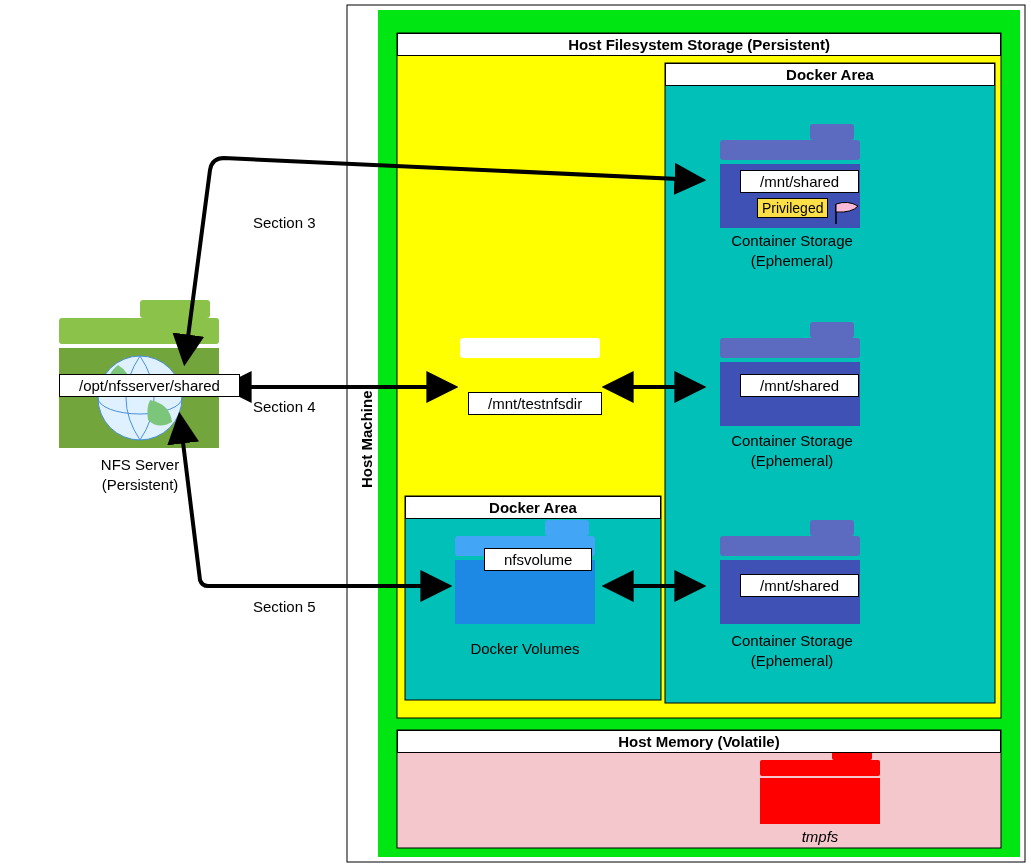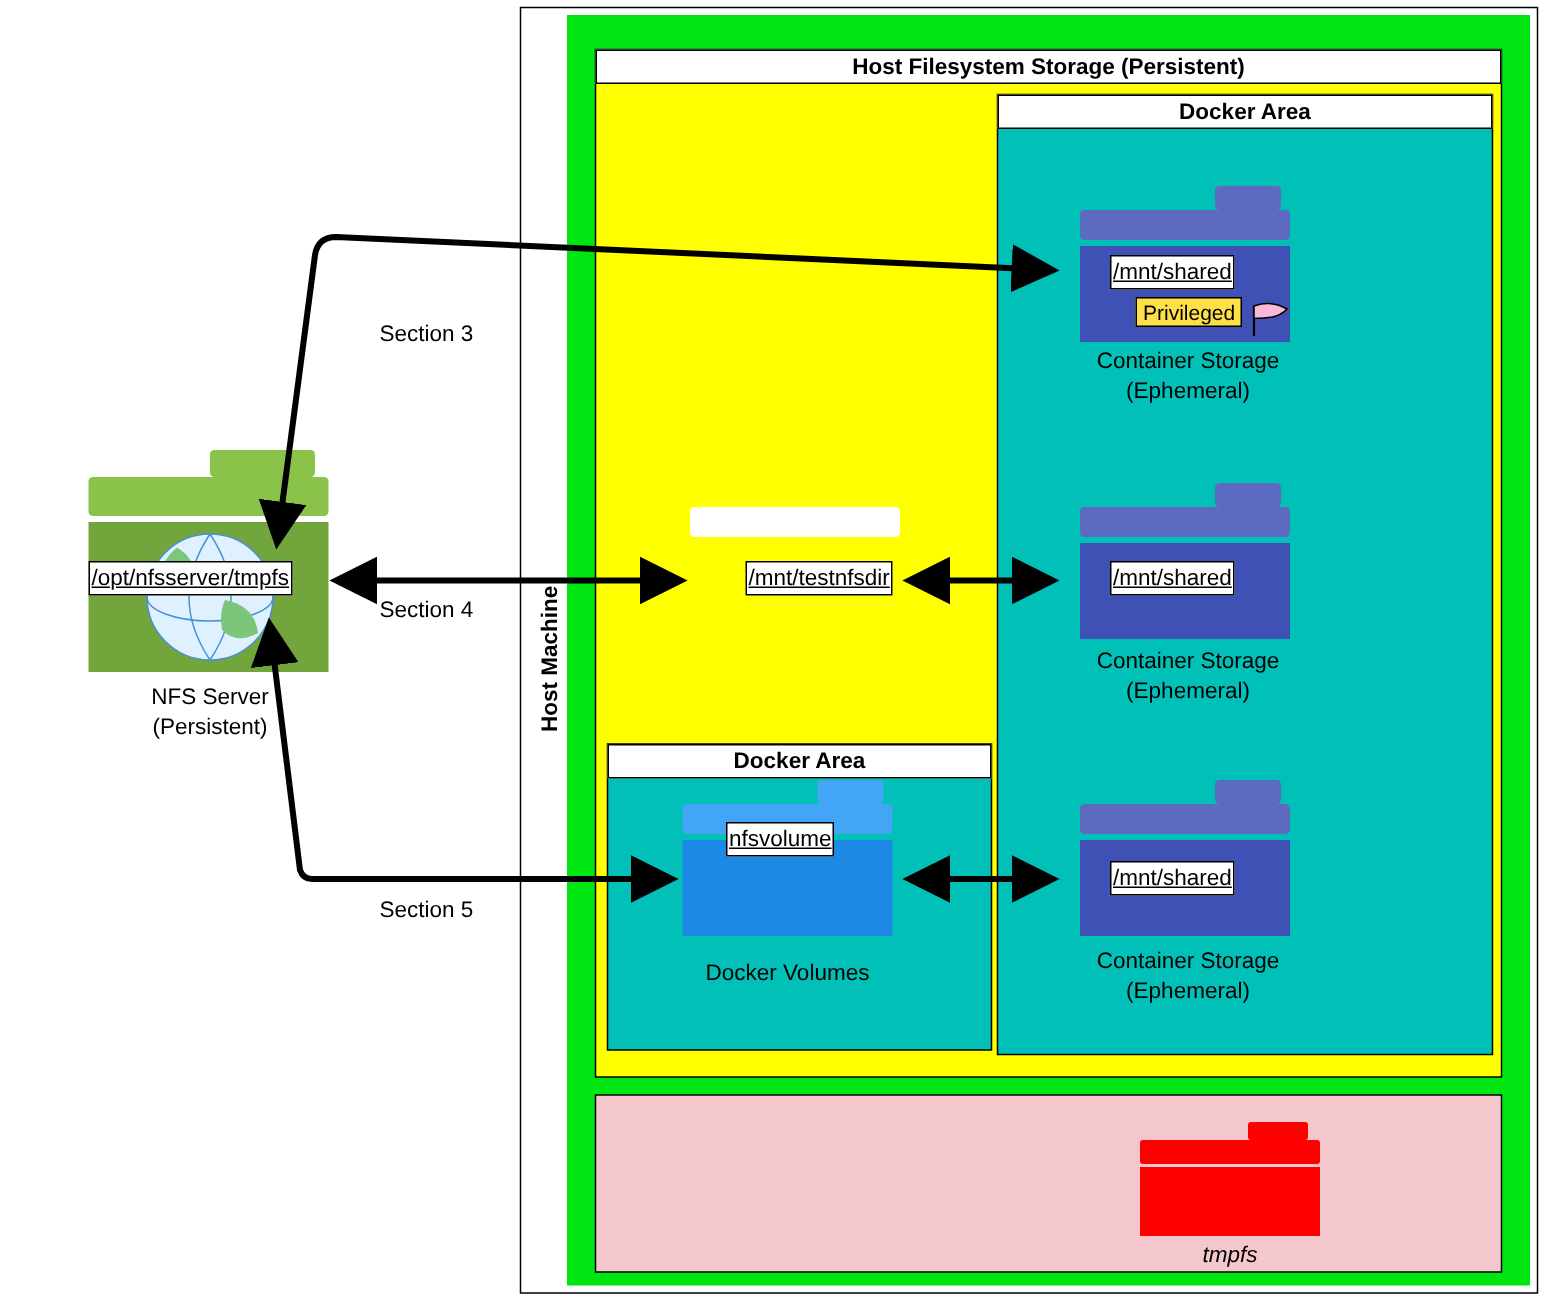--- a/index.html
+++ b/index.html
@@ -2,21 +2,21 @@
 <html><head>
 <meta charset="utf-8">
 <style>
   html,body{margin:0;padding:0;}
   body{background:#fff;font-family:Arial,Helvetica,sans-serif;font-size:15px;color:#000;}
   #stage{position:relative;width:1031px;height:867px;}
   #svg,#overlay{position:absolute;left:0;top:0;width:1031px;height:867px;}
   #overlay{pointer-events:none;}
   .lbl{position:absolute;pointer-events:auto;white-space:nowrap;}
   .center-h{transform:translateX(-50%);}
-  .pathbox{position:absolute;background:#fff;border:1px solid #000;padding:2px 1px;pointer-events:auto;text-decoration:underline;}
+  .pathbox{position:absolute;background:#fff;border:1px solid #000;padding:2px 19px;pointer-events:auto;}
   .header-bar{position:absolute;background:#fff;border:1px solid #000;text-align:center;font-weight:bold;padding:2px 0;pointer-events:auto;}
   .vtext{position:absolute;transform:rotate(-90deg);transform-origin:left top;font-weight:bold;}
   .italic{font-style:italic;}
   .priv-box{position:absolute;background:#fde047;border:1px solid #000;padding:1px 4px;font-size:14px;pointer-events:auto;}
 </style>
 </head>
 <body>
 
 <div id="stage">
 <svg id="svg" width="1031" height="867" viewBox="0 0 1031 867">
@@ -102,32 +102,33 @@
 
   <path d="M608 586 L700 586" fill="none" stroke="#000" stroke-width="4" marker-start="url(#arrow)" marker-end="url(#arrow2)"></path>
 
 </svg>
 
 <div id="overlay">
 
   <div class="header-bar" style="left:397px;top:33px;width:602px;">Host Filesystem Storage (Persistent)</div>
   <div class="header-bar" style="left:665px;top:63px;width:328px;">Docker Area</div>
   <div class="header-bar" style="left:405px;top:496px;width:254px;">Docker Area</div>
+  <div class="header-bar" style="left:397px;top:730px;width:602px;">Host Memory (Volatile)</div>
 
   <div class="vtext" style="left:358px;top:488px;">Host Machine</div>
 
-  <div class="pathbox" style="left:59px;top:374px;">/opt/nfsserver/tmpfs</div>
+  <div class="pathbox" style="left:59px;top:374px;">/opt/nfsserver/shared</div>
   <div class="lbl center-h" style="left:140px;top:456px;">NFS Server</div>
   <div class="lbl center-h" style="left:140px;top:476px;">(Persistent)</div>
 
   <div class="lbl" style="left:253px;top:214px;">Section 3</div>
   <div class="lbl" style="left:253px;top:398px;">Section 4</div>
   <div class="lbl" style="left:253px;top:598px;">Section 5</div>
 
-  <div class="pathbox" style="left:468px;top:374px;margin-left:29px;">/mnt/testnfsdir</div>
+  <div class="pathbox" style="left:468px;top:392px;">/mnt/testnfsdir</div>
 
   <div class="pathbox" style="left:484px;top:548px;">nfsvolume</div>
   <div class="lbl center-h" style="left:525px;top:640px;">Docker Volumes</div>
 
   <div class="pathbox" style="left:740px;top:170px;">/mnt/shared</div>
   <div class="priv-box" style="left:757px;top:198px;">Privileged</div>
   <div class="lbl center-h" style="left:792px;top:232px;">Container Storage</div>
   <div class="lbl center-h" style="left:792px;top:252px;">(Ephemeral)</div>
 
   <div class="pathbox" style="left:740px;top:374px;">/mnt/shared</div>

